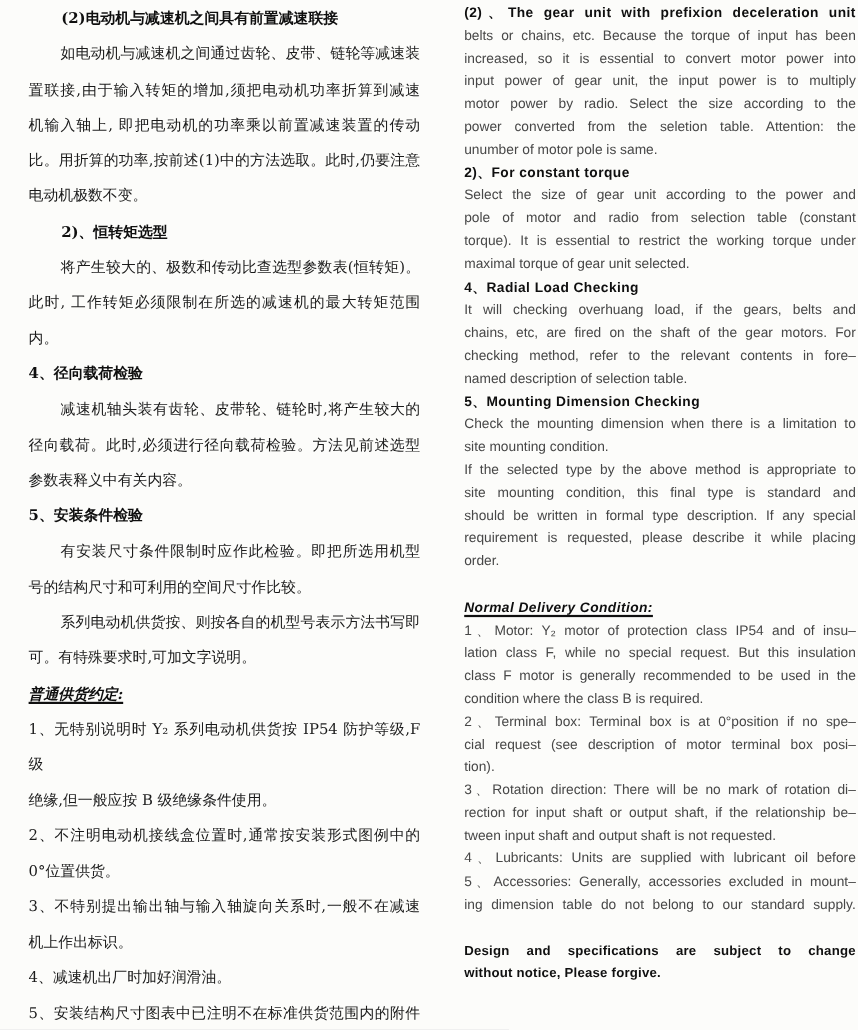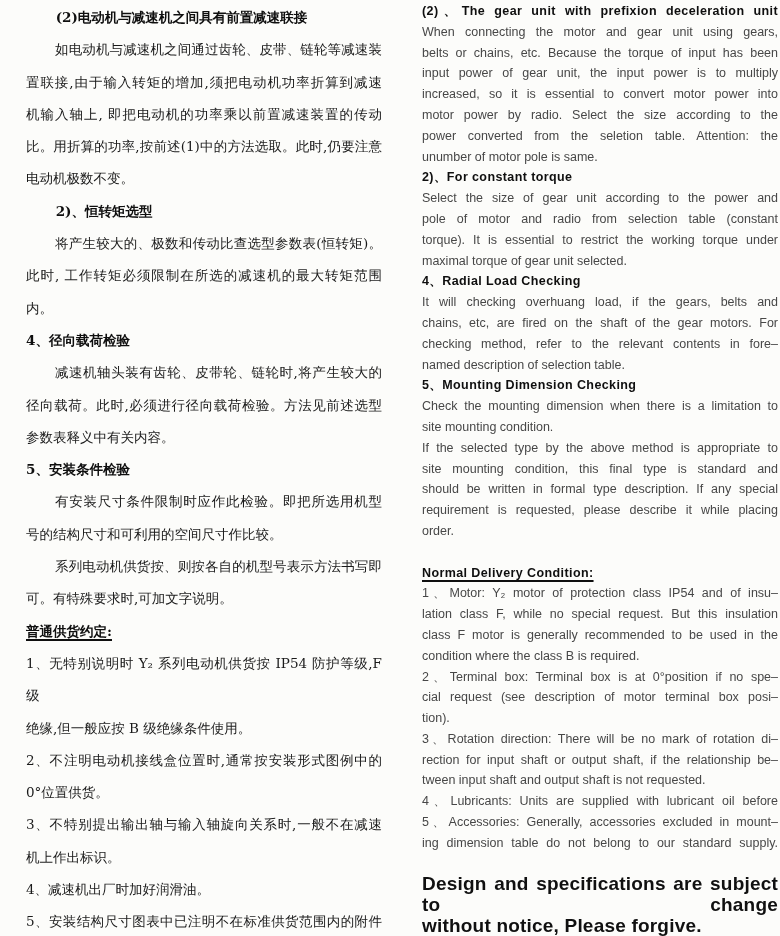--- a/index.html
+++ b/index.html
@@ -46,25 +46,26 @@
   .block.heading.justify .line{
     text-align:justify;
     text-align-last:justify;
   }
   .block.heading.indent-h .line{text-indent:2.2em;}
   .col-right .block.heading .line{letter-spacing:0.4px;}
   .block.underline .line{
     text-decoration:underline;
     text-decoration-thickness:1.5px;
     text-underline-offset:3px;
+    font-style:italic;
   }
   .block.bold .line{
     font-weight:700;
     color:#101010;
-    font-size:19px;
+    font-size:12px;
     letter-spacing:0.2px;
   }
   .gap{height:20.8px;}
 </style>
 </head>
 <body>
 
 <div class="page">
   <div class="col col-left">
       <div class="block heading indent-h">
@@ -124,24 +125,23 @@
       </div>
       <div class="block para">
         <div class="line">5、安装结构尺寸图表中已注明不在标准供货范围内的附件</div>
       </div>
     </div>
   <div class="col col-right">
       <div class="block heading justify">
         <div class="line">(2)、The gear unit with prefixion deceleration unit</div>
       </div>
       <div class="block para">
-        <div class="line">When connecting the motor and gear unit using gears,</div>
         <div class="line">belts or chains, etc. Because the torque of input has been</div>
+        <div class="line">increased, so it is essential to convert motor power into</div>
         <div class="line">input power of gear unit, the input power is to multiply</div>
-        <div class="line">increased, so it is essential to convert motor power into</div>
         <div class="line">motor power by radio. Select the size according to the</div>
         <div class="line">power converted from the seletion table. Attention: the</div>
         <div class="line last">unumber of motor pole is same.</div>
       </div>
       <div class="block heading">
         <div class="line">2)、For constant torque</div>
       </div>
       <div class="block para">
         <div class="line">Select the size of gear unit according to the power and</div>
         <div class="line">pole of motor and radio from selection table (constant</div>

